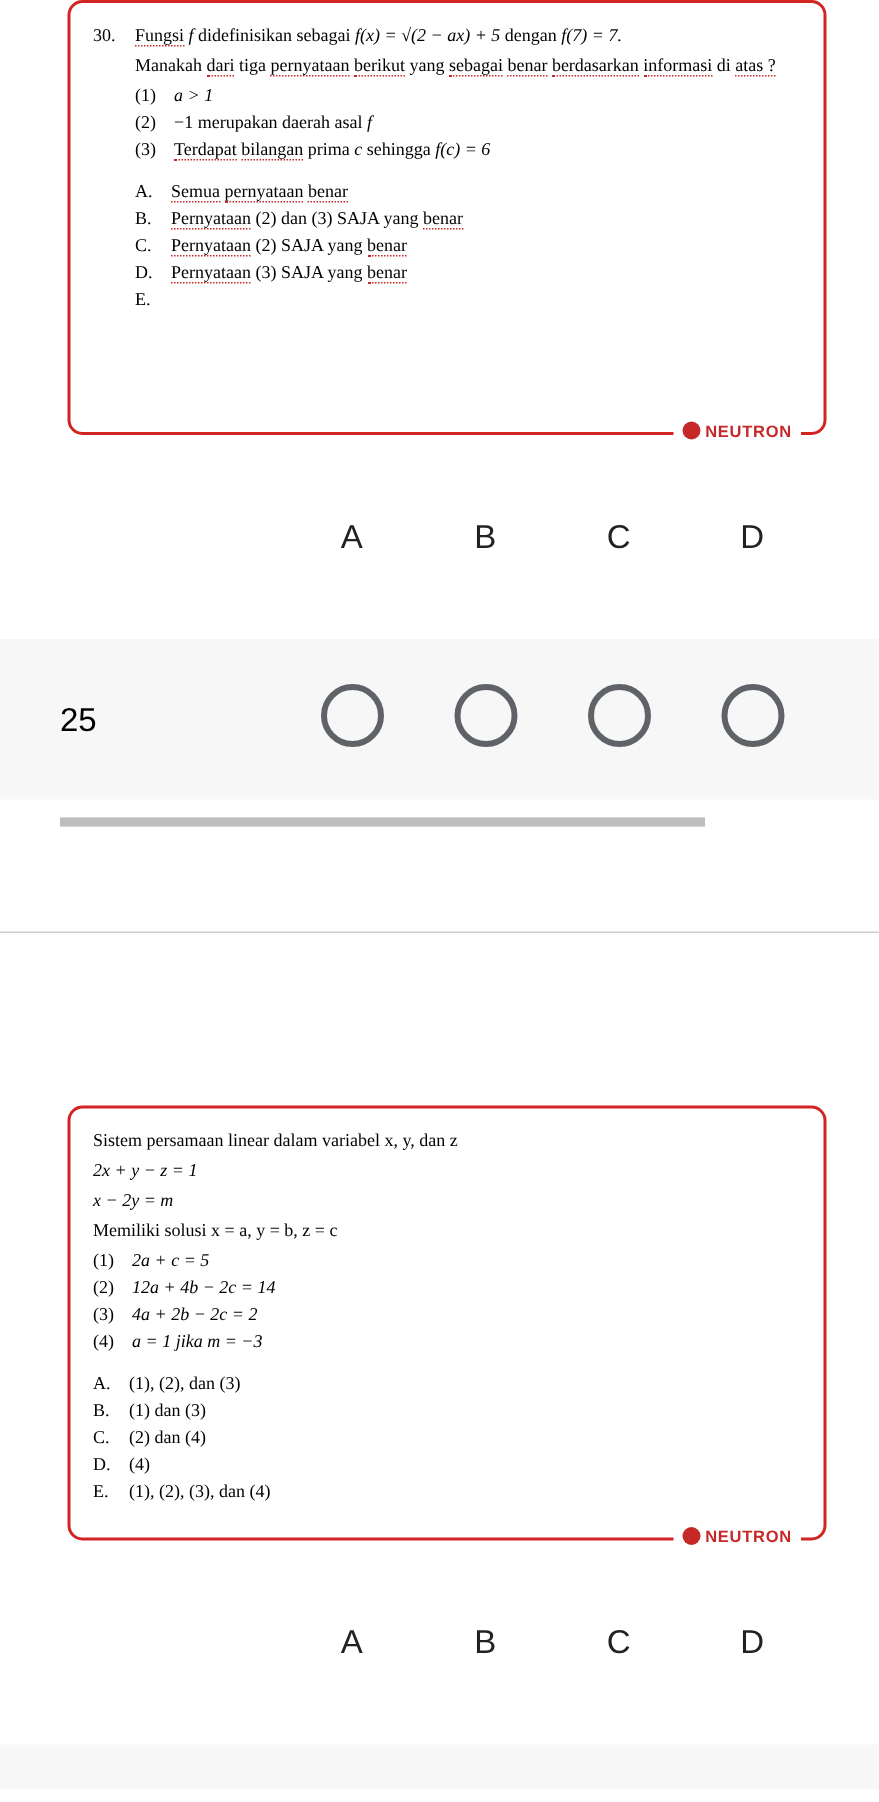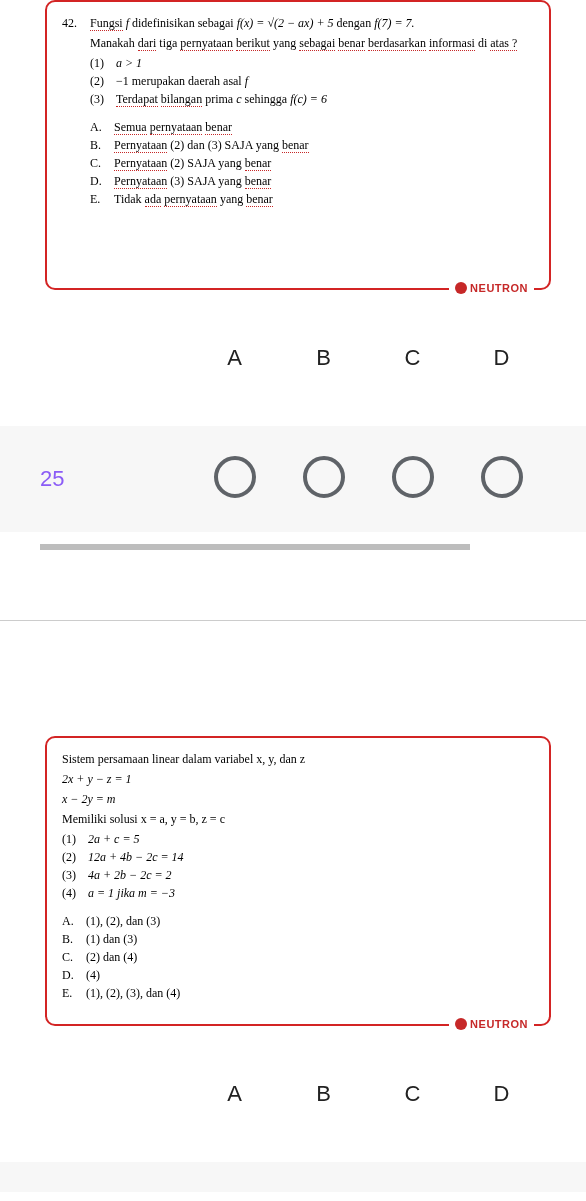--- a/index.html
+++ b/index.html
@@ -77,21 +77,21 @@
     padding: 30px 40px;
   }
   .answer-row {
     display: flex;
     align-items: center;
   }
   .row-num {
     width: 150px;
     flex-shrink: 0;
     font-size: 22px;
-    color: #8b5cf6;
+    color: #000000;
   }
   .radio-cell {
     width: 115px;
     text-align: center;
   }
   .radio-circle {
     display: inline-block;
     width: 42px;
     height: 42px;
     border: 4px solid #5f6368;
@@ -121,21 +121,21 @@
     margin-bottom: 115px;
     width: 100%;
   }
   .math { font-style: italic; font-family: 'Times New Roman', serif; }
 </style>
 </head>
 <body>
 
 <div class="question-card card-tall">
   <div class="qrow">
-    <div class="qnum">42.</div>
+    <div class="qnum">30.</div>
     <div class="qbody">
       <div class="qline">
         <span class="dotted">Fungsi</span>
         <span class="math">f</span>
         <span>didefinisikan sebagai</span>
         <span class="math">f(x) = √(2 − ax) + 5</span>
         <span>dengan</span>
         <span class="math">f(7) = 7.</span>
       </div>
       <div class="qline">
@@ -204,27 +204,20 @@
         <div class="opt-row">
           <span class="opt-label">D.</span>
           <span>
             <span class="dotted">Pernyataan</span>
             <span>(3) SAJA yang</span>
             <span class="dotted">benar</span>
           </span>
         </div>
         <div class="opt-row">
           <span class="opt-label">E.</span>
-          <span>
-            <span>Tidak</span>
-            <span class="dotted">ada</span>
-            <span class="dotted">pernyataan</span>
-            <span>yang</span>
-            <span class="dotted">benar</span>
-          </span>
         </div>
       </div>
     </div>
   </div>
   <div class="neutron-badge">NEUTRON</div>
 </div>
 
 <div class="answer-section">
   <div class="header-row">
     <div class="header-spacer"></div>

